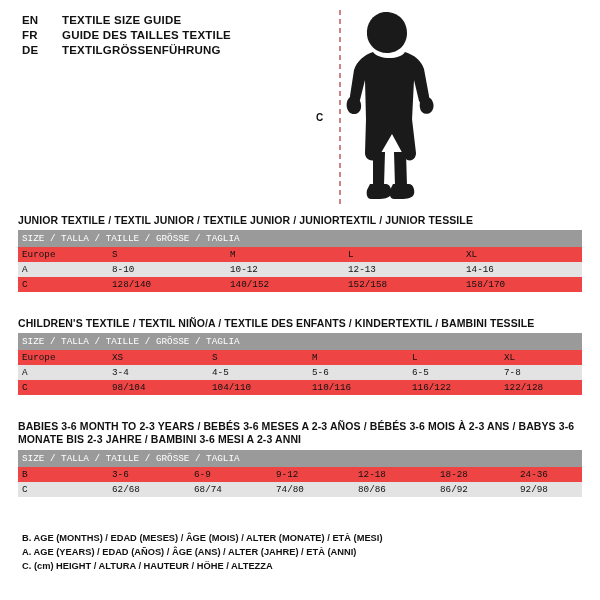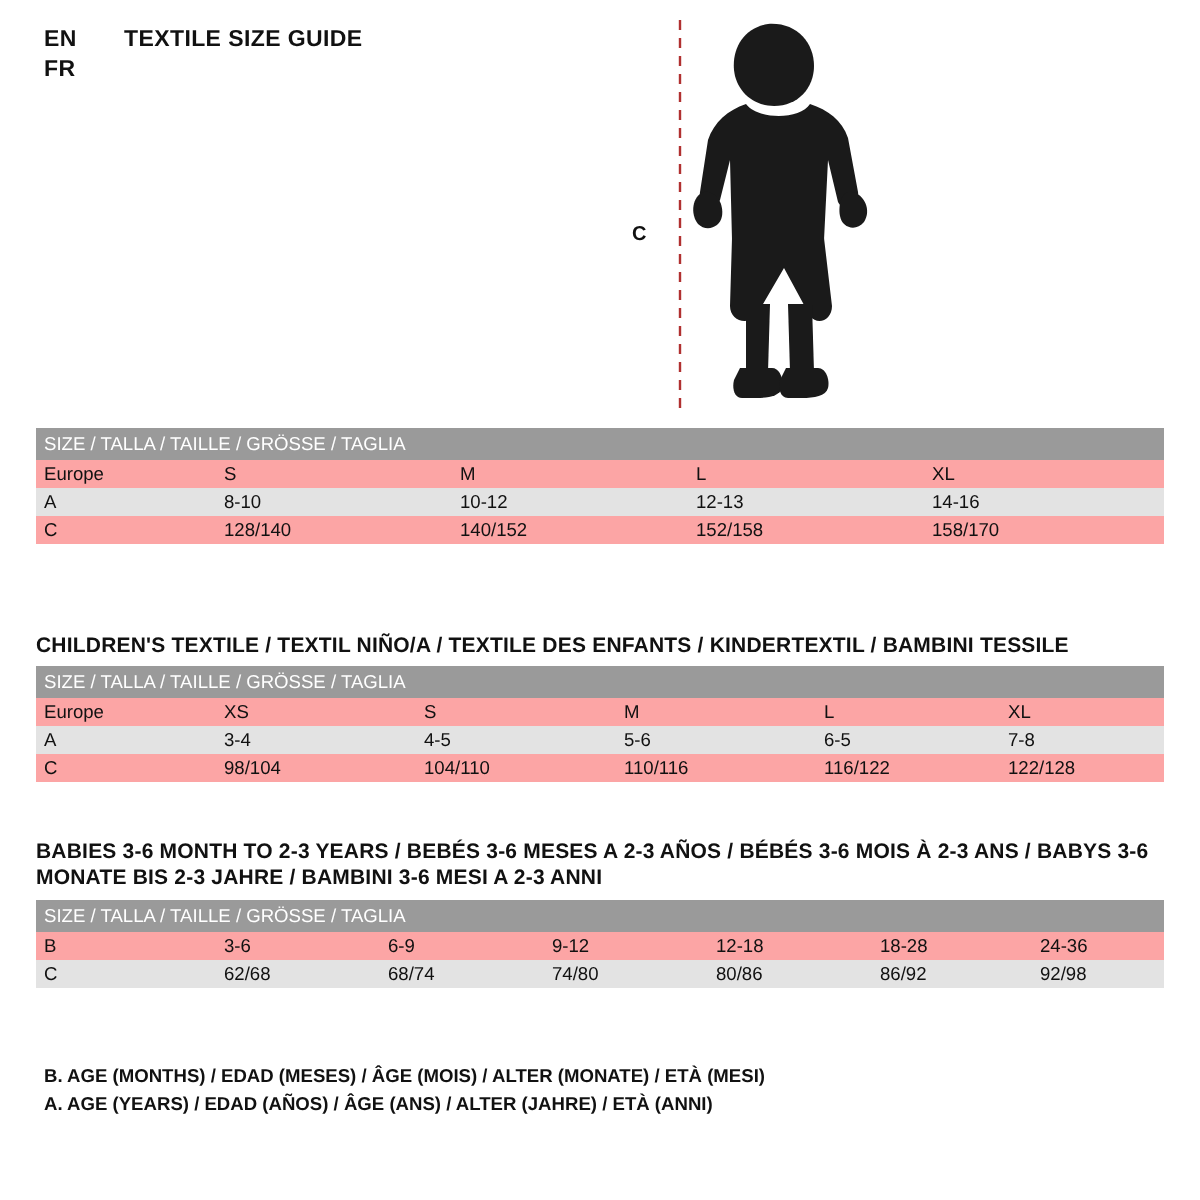--- a/index.html
+++ b/index.html
@@ -87,34 +87,35 @@
     border-collapse: collapse;
     width: 100%;
     table-layout: fixed;
   }
   td {
     font-size: 9.3px;
     padding: 2px 0 2px 4px;
     color: #111;
     white-space: nowrap;
     overflow: hidden;
+    font-family: Liberation Mono, monospace;
   }
   tr.head td {
     background: #9a9a9a;
     color: #ffffff;
     font-size: 9.3px;
     font-weight: normal;
     padding-top: 3px;
     padding-bottom: 3px;
   }
   tr.shade td {
     background: #e3e3e3;
   }
   tr.plain td {
-    background: #fca5a5;
+    background: #ef4444;
   }
 
   
   .legend {
     position: absolute;
     left: 22px;
     width: 560px;
   }
   .legend div {
     font-size: 9.3px;
@@ -128,20 +129,25 @@
 
 <div class="page">
 
   <div class="header">
     <div class="header-row">
       <span class="lang-code">EN</span>
       <span class="lang-title">TEXTILE SIZE GUIDE</span>
     </div>
     <div class="header-row">
       <span class="lang-code">FR</span>
+      <span class="lang-title">GUIDE DES TAILLES TEXTILE</span>
+    </div>
+    <div class="header-row">
+      <span class="lang-code">DE</span>
+      <span class="lang-title">TEXTILGRÖSSENFÜHRUNG</span>
     </div>
   </div>
 
   <div class="figure-area">
     <span class="c-label">C</span>
     <svg class="figure-svg" width="132" height="200" viewBox="0 0 132 200">
 
       <line x1="14" y1="2" x2="14" y2="196" stroke="#b03030" stroke-width="1.2" stroke-dasharray="5,4"></line>
       <g fill="#1a1a1a">
 
@@ -161,20 +167,21 @@
         <path d="M68 144 L80 144 L81 178 L69 178 Z"></path>
 
         <path d="M44 176 L60 176 C64 176 66 182 65 186 C64 190 58 191 52 191 L45 191 C41 191 40 186 41 182 Z"></path>
 
         <path d="M67 176 L83 176 C87 176 89 182 88 186 C87 190 81 191 75 191 L68 191 C64 191 63 186 64 182 Z"></path>
       </g>
     </svg>
   </div>
 
   <div class="section" style="top: 214px;">
+    <div class="section-title">JUNIOR TEXTILE / TEXTIL JUNIOR / TEXTILE JUNIOR / JUNIORTEXTIL / JUNIOR TESSILE</div>
     <table>
       <colgroup>
         <col style="width:90px">
           <col style="width:118px">
           <col style="width:118px">
           <col style="width:118px">
           <col style="width:120px">
       </colgroup>
       <tbody>
         <tr class="head">
@@ -282,15 +289,16 @@
           <td>86/92</td>
           <td>92/98</td>
         </tr>
       </tbody>
     </table>
   </div>
 
   <div class="legend" style="top: 531px;">
     <div>B. AGE (MONTHS) / EDAD (MESES) / ÂGE (MOIS) / ALTER (MONATE) / ETÀ (MESI)</div>
     <div>A. AGE (YEARS) / EDAD (AÑOS) / ÂGE (ANS) / ALTER (JAHRE) / ETÀ (ANNI)</div>
+    <div>C. (cm) HEIGHT / ALTURA / HAUTEUR / HÖHE / ALTEZZA</div>
   </div>
 
 </div>
 
 </body></html>

